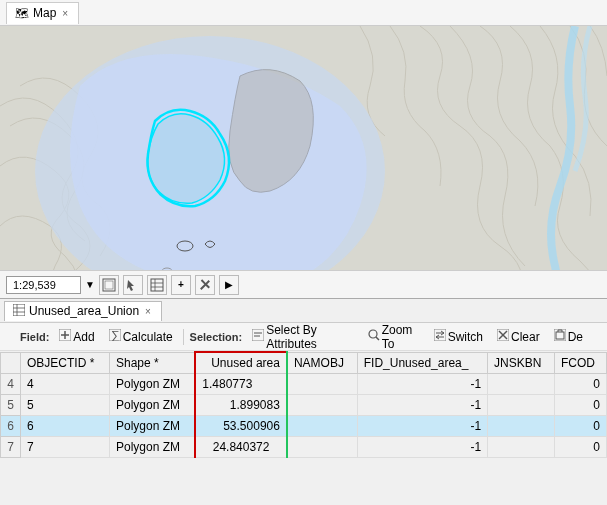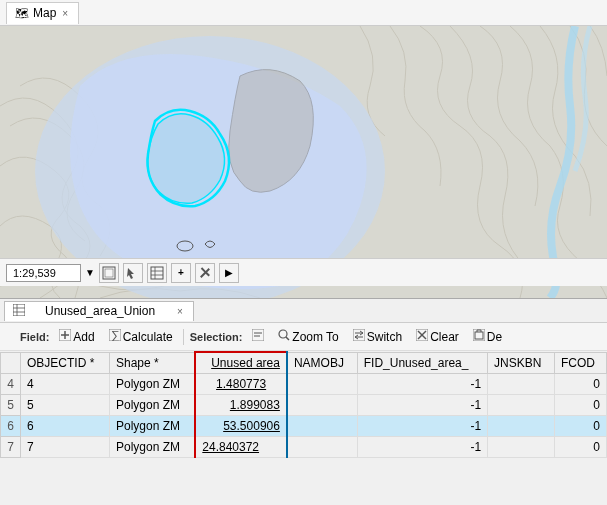--- a/index.html
+++ b/index.html
@@ -42,21 +42,21 @@
 
     
     .map-svg {
       width: 100%;
       height: 100%;
     }
 
     
     .map-toolbar {
       position: absolute;
-      bottom: 12px;
+      bottom: 0;
       left: 0;
       right: 0;
       height: 28px;
       background: #f5f5f5;
       border-top: 1px solid #ccc;
       display: flex;
       align-items: center;
       padding: 0 6px;
       gap: 4px;
     }
@@ -95,21 +95,21 @@
       padding: 0 4px;
     }
     .attr-tab {
       display: flex;
       align-items: center;
       background: white;
       border: 1px solid #bbb;
       border-bottom: none;
       padding: 2px 8px;
       height: 20px;
-      gap: 20px;
+      gap: 4px;
       font-size: 11px;
     }
     .attr-toolbar {
       display: flex;
       align-items: center;
       background: #f5f5f5;
       border-bottom: 1px solid #ddd;
       height: 28px;
       padding: 0 20px;
       gap: 6px;
@@ -165,22 +165,21 @@
       color: #555;
       text-align: center;
       min-width: 20px;
       border: 1px solid #ccc;
     }
     tr.selected td {
       background: #c8e8f8;
     }
     .col-unused-area {
       border-left: 2px solid #cc0000;
-      border-right: 2px solid #0369a1;
-      text-decoration: underline;
+      border-right: 2px solid #22c55e;
     }
     thead .col-unused-area {
       border-top: 2px solid #cc0000;
     }
     tbody tr:last-child .col-unused-area {
       
     }
   </style>
 </head>
 <body>
@@ -312,20 +311,21 @@
     <div class="toolbar-separator"></div>
     <span class="section-label">Selection:</span>
     <div class="attr-toolbar-btn">
       <span>
         <svg width="12" height="12" viewBox="0 0 12 12">
             <rect x="0" y="0" width="12" height="12" fill="none" stroke="#888" stroke-width="1"></rect>
             <line x1="2" y1="4" x2="10" y2="4" stroke="#555" stroke-width="1"></line>
             <line x1="2" y1="7" x2="8" y2="7" stroke="#555" stroke-width="1"></line>
           </svg>
       </span>
+      <span>Select By Attributes</span>
     </div>
     <div class="attr-toolbar-btn">
       <span>
         <svg width="12" height="12" viewBox="0 0 12 12">
             <circle cx="5" cy="5" r="4" fill="none" stroke="#555" stroke-width="1.2"></circle>
             <line x1="8" y1="8" x2="11" y2="11" stroke="#555" stroke-width="1.5"></line>
           </svg>
       </span>
       <span>Zoom To</span>
     </div>
@@ -375,21 +375,21 @@
           <th>FID_Unused_area_</th>
           <th>JNSKBN</th>
           <th>FCOD</th>
         </tr>
       </thead>
       <tbody id="table-body">
       <tr>
     <td class="row-num">4</td>
     <td>4</td>
     <td>Polygon ZM</td>
-    <td class="col-unused-area" style="text-align:center;">1.480773</td>
+    <td class="col-unused-area" style="text-align:left;">1.480773</td>
     <td></td>
     <td style="text-align:right;">-1</td>
     <td></td>
     <td style="text-align:right;">0</td>
   </tr>
           <tr>
     <td class="row-num">5</td>
     <td>5</td>
     <td>Polygon ZM</td>
     <td class="col-unused-area" style="text-align:right;">1.899083</td>
@@ -405,21 +405,21 @@
     <td class="col-unused-area" style="text-align:right;">53.500906</td>
     <td></td>
     <td style="text-align:right;">-1</td>
     <td></td>
     <td style="text-align:right;">0</td>
   </tr>
           <tr>
     <td class="row-num">7</td>
     <td>7</td>
     <td>Polygon ZM</td>
-    <td class="col-unused-area" style="text-align:left;">24.840372</td>
+    <td class="col-unused-area" style="text-align:center;">24.840372</td>
     <td></td>
     <td style="text-align:right;">-1</td>
     <td></td>
     <td style="text-align:right;">0</td>
   </tr>
         </tbody>
     </table>
   </div>
 </div>
 

